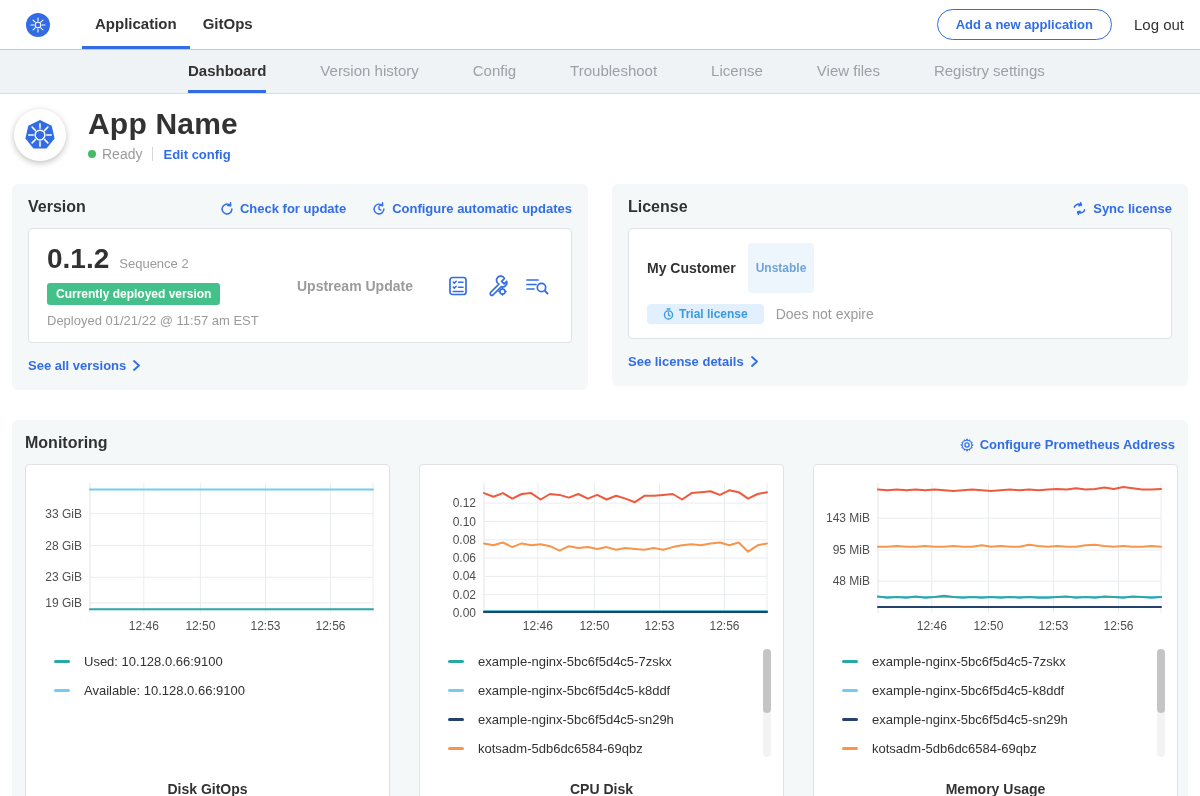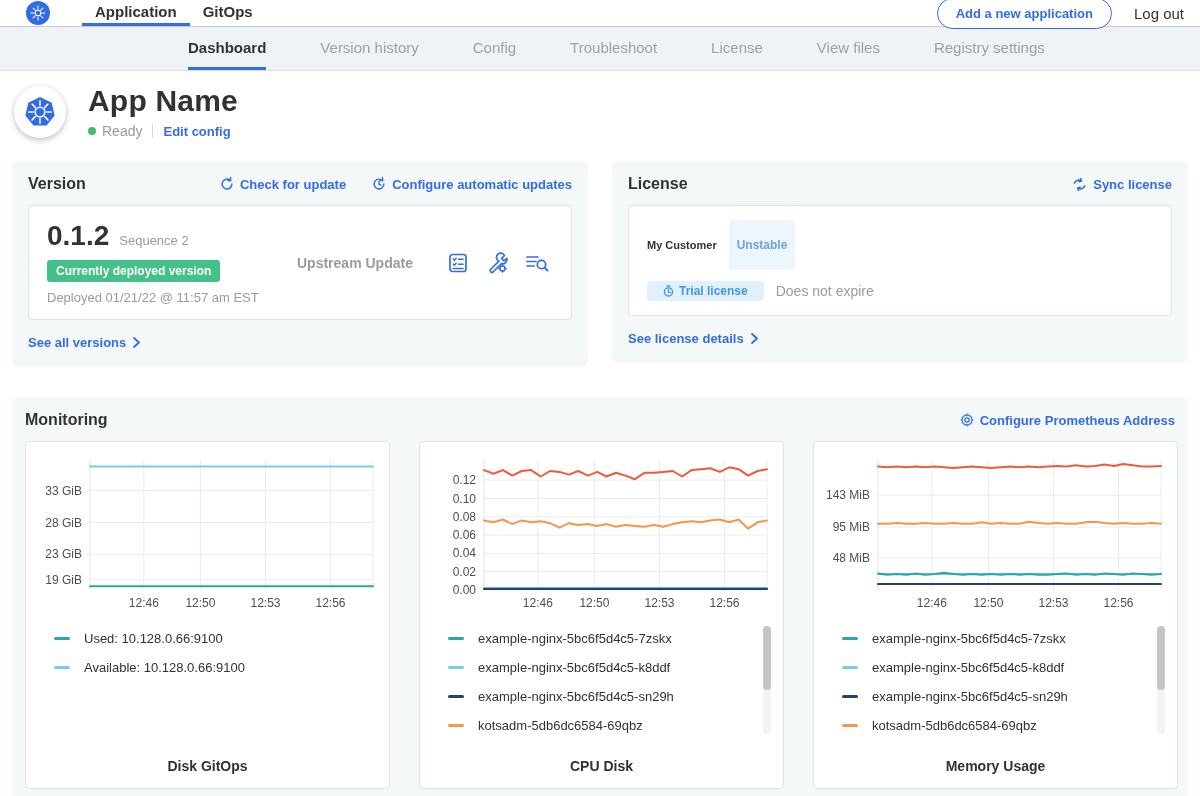--- a/index.html
+++ b/index.html
@@ -1,19 +1,19 @@
 <!DOCTYPE html>
 <html><head>
 <meta charset="utf-8">
 <style>
   * { margin:0; padding:0; box-sizing:border-box; }
   html,body { width:1200px; height:796px; background:#ffffff; font-family:"Liberation Sans", sans-serif; color:#323232; overflow:hidden; }
 
   
-  .topnav { height:27px; background:#fff; border-bottom:1px solid #c6cacc; display:flex; align-items:stretch; padding:0 16px 0 26px; }
+  .topnav { height:50px; background:#fff; border-bottom:1px solid #c6cacc; display:flex; align-items:stretch; padding:0 16px 0 26px; }
   .logo-wrap { display:flex; align-items:center; margin-right:32px; }
   .k8s-circle { width:24px; height:24px; border-radius:50%; background:#326ce5; display:flex; align-items:center; justify-content:center; }
   .nav-tab { display:flex; align-items:center; padding:0 13px; font-size:15px; font-weight:700; color:#323232; border-bottom:3px solid transparent; cursor:pointer; }
   .nav-tab.active { border-bottom-color:#326de6; }
   .topnav .spacer { flex:1; }
   .add-app-btn { align-self:center; border:1px solid #326de6; color:#326de6; background:#fff; border-radius:17px; font-size:13px; font-weight:700; padding:7px 18px; cursor:pointer; font-family:inherit; }
   .logout { display:flex; align-items:center; font-size:15px; color:#323232; margin-left:22px; cursor:pointer; }
 
   
   .subnav { height:44px; background:#f0f3f5; border-bottom:1px solid #d9dde0; display:flex; align-items:stretch; padding-left:188px; }
@@ -26,42 +26,42 @@
   .app-title { font-size:30px; font-weight:800; letter-spacing:.2px; }
   .status-row { display:flex; align-items:center; margin-top:5px; font-size:14px; }
   .dot { width:8px; height:8px; border-radius:50%; background:#44bb66; margin-right:6px; }
   .status-text { color:#9b9b9b; }
   .vdiv { width:1px; height:14px; background:#d4d8da; margin:0 10px; }
   .link { color:#326de6; font-weight:700; font-size:13px; cursor:pointer; text-decoration:none; display:inline-flex; align-items:center; gap:6px; }
 
   
   .cards-row { display:flex; gap:24px; padding:10px 12px 0 12px; align-items:flex-start; }
   .panel { background:#f4f8f9; border-radius:6px; padding:14px 16px 16px 16px; }
-  .panel-hd { display:flex; align-items:center; }
+  .panel-hd { display:flex; align-items:flex-end; }
   .panel-title { font-size:16px; font-weight:800; }
   .panel-hd .spacer { flex:1; }
   .panel-hd .link { margin-left:26px; font-size:13px; }
   .inner-card { background:#fff; border:1px solid #dfe3e5; border-radius:4px; margin-top:12px; padding:14px 18px; }
 
   .version-panel { width:576px; }
   .license-panel { width:576px; }
 
   .version-body { display:flex; align-items:center; }
   .v-left { width:250px; }
   .v-num-row { display:flex; align-items:baseline; gap:10px; }
   .v-num { font-size:28px; font-weight:800; }
   .v-seq { font-size:13px; color:#9b9b9b; }
   .green-badge { display:inline-block; margin-top:8px; background:#44c08a; color:#fff; font-size:12px; font-weight:700; padding:4px 9px; border-radius:3px; }
   .v-deployed { margin-top:8px; font-size:13px; color:#9b9b9b; }
   .v-mid { flex:1; font-size:14px; font-weight:700; color:#9b9b9b; }
   .v-icons { display:flex; gap:16px; align-items:center; padding-right:4px; }
   .see-link { margin-top:13px; }
 
   .lic-row1 { display:flex; align-items:center; gap:12px; }
-  .lic-name { font-size:11px; font-weight:800; }
+  .lic-name { font-size:14px; font-weight:800; }
   .chan-badge { background:#eef6fd; color:#6fa3d9; font-size:12px; font-weight:600; padding:18px 8px; border-radius:4px; }
   .lic-row2 { display:flex; align-items:center; gap:12px; margin-top:11px; }
   .trial-badge { background:#e1f0fc; color:#3b9ae1; font-size:12px; font-weight:700; padding:3px 16px; border-radius:4px; display:inline-flex; align-items:center; gap:5px; }
   .expiry { font-size:14px; color:#9b9b9b; }
 
   
   .monitoring { margin:30px 12px 0 12px; padding:14px 13px 17px 13px; }
   .charts-row { display:flex; gap:29px; margin-top:12px; }
   .chart-card { width:365px; background:#fff; border:1px solid #dfe3e5; border-radius:4px; padding:10px 12px 14px 12px; }
   .chart-svg { width:341px; height:162px; display:block; }

